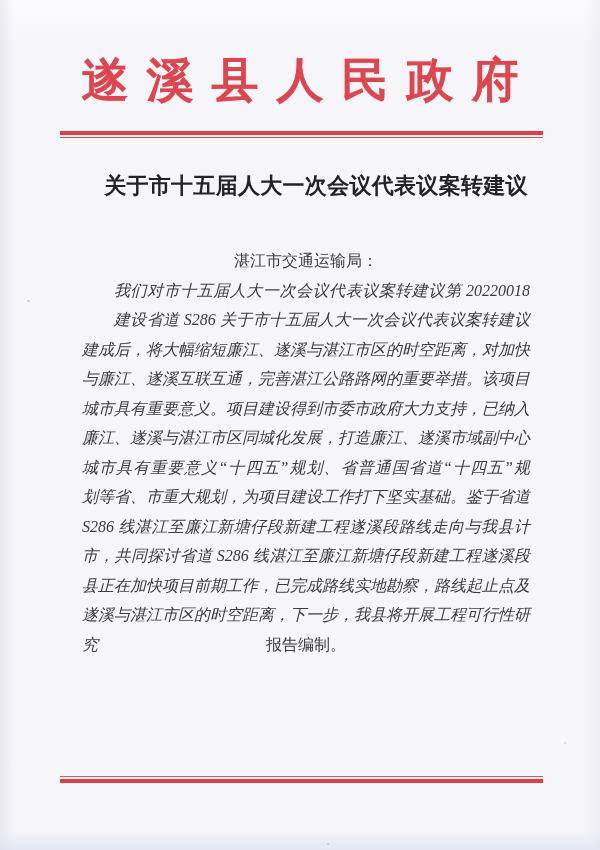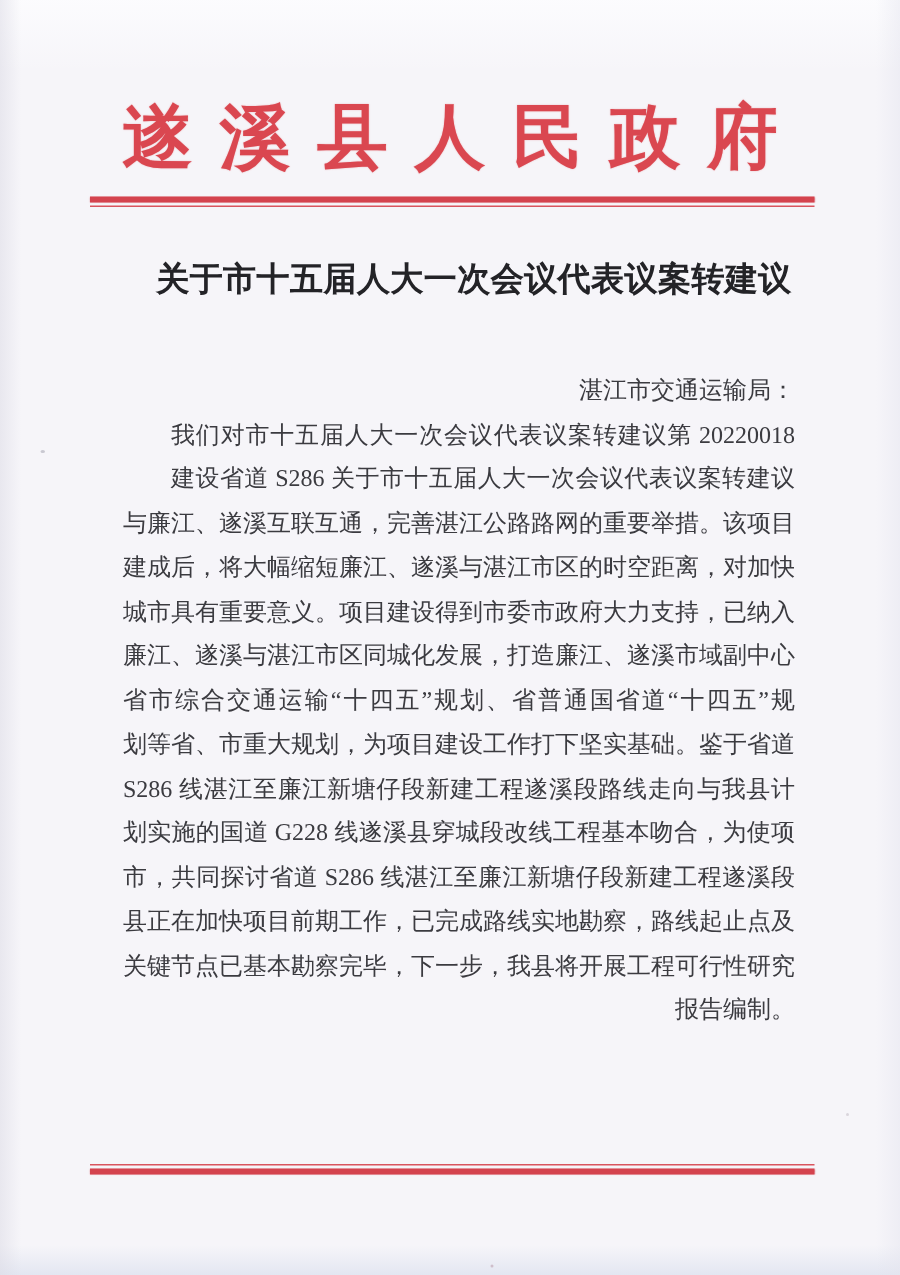--- a/index.html
+++ b/index.html
@@ -14,21 +14,21 @@
     background:
       linear-gradient(90deg,  rgba(221,220,230,0.55) 0px, rgba(246,245,249,0) 14px),
       linear-gradient(270deg, rgba(228,228,238,0.45) 0px, rgba(246,245,249,0) 16px),
       linear-gradient(180deg, rgba(252,252,254,0.95) 0px, rgba(246,245,249,0) 48px),
       linear-gradient(0deg,   rgba(224,228,240,0.85) 0px, rgba(243,243,248,0) 20px),
       #f6f5f9;
   }
 
   
   .letterhead {
-    position: absolute; top: 64px; left: 0; width: 600px;
+    position: absolute; top: 52px; left: 0; width: 600px;
     text-align: center;
     font-size: 47px; line-height: 56px; font-weight: bold;
     color: #da4750;
     letter-spacing: 18px; padding-left: 18px;
     box-sizing: border-box;
     text-shadow: 0 0 1px rgba(218,71,80,0.45);
   }
 
   
   .rule { position: absolute; left: 60px; width: 483px; }
@@ -48,27 +48,28 @@
   .doc-title .title-line { display: block; }
 
   
   .body-text {
     position: absolute; top: 246px; left: 82px; width: 448px;
     font-size: 16px; color: #3b3b40;
   }
   .body-text .line {
     height: 29.5px; line-height: 29.5px;
     white-space: nowrap;
-    text-align: right;
+    text-align: center;
   }
   .body-text .line.fill {
     white-space: normal;
     text-align: justify;
     text-align-last: justify;
     text-justify: inter-ideograph;
+    font-style: italic;
   }
   .body-text .line.indent { text-indent: 2em; }
 
   
   .speckle { position: absolute; border-radius: 50%; background: rgba(95,95,115,0.30); }
   .speckle.s1 { width: 3px; height: 2px; left: 27px;  top: 300px; }
   .speckle.s2 { width: 2px; height: 2px; left: 327px; top: 843px; background: rgba(150,90,110,0.30); }
   .speckle.s3 { width: 2px; height: 2px; left: 564px; top: 742px; background: rgba(120,100,120,0.22); }
 </style>
 </head>
@@ -85,31 +86,30 @@
   </div>
 
   <h1 class="doc-title">
     <span class="title-line">关于市十五届人大一次会议代表议案转建议</span>
   </h1>
 
   <div class="body-text">
       <div class="line">湛江市交通运输局：</div>
       <div class="line fill indent">我们对市十五届人大一次会议代表议案转建议第 20220018</div>
       <div class="line fill indent">建设省道 S286 关于市十五届人大一次会议代表议案转建议</div>
+      <div class="line fill">建成后，将大幅缩短廉江、遂溪与湛江市区的时空距离，对加快</div>
       <div class="line fill">与廉江、遂溪互联互通，完善湛江公路路网的重要举措。该项目</div>
-      <div class="line fill">建成后，将大幅缩短廉江、遂溪与湛江市区的时空距离，对加快</div>
       <div class="line fill">城市具有重要意义。项目建设得到市委市政府大力支持，已纳入</div>
       <div class="line fill">廉江、遂溪与湛江市区同城化发展，打造廉江、遂溪市域副中心</div>
-      <div class="line fill">省市综合交通运输“十四五”规划、省普通国省道“十四五”规</div>
+      <div class="line fill">城市具有重要意义“十四五”规划、省普通国省道“十四五”规</div>
       <div class="line fill">划等省、市重大规划，为项目建设工作打下坚实基础。鉴于省道</div>
       <div class="line fill">S286 线湛江至廉江新塘仔段新建工程遂溪段路线走向与我县计</div>
-      <div class="line fill">划实施的国道 G228 线遂溪县穿城段改线工程基本吻合，为使项</div>
       <div class="line fill">市，共同探讨省道 S286 线湛江至廉江新塘仔段新建工程遂溪段</div>
       <div class="line fill">县正在加快项目前期工作，已完成路线实地勘察，路线起止点及</div>
-      <div class="line fill">关键节点已基本勘察完毕，下一步，我县将开展工程可行性研究</div>
+      <div class="line fill">遂溪与湛江市区的时空距离，下一步，我县将开展工程可行性研究</div>
       <div class="line">报告编制。</div>
     </div>
 
   <div class="rule rule-bottom">
     <div class="bar-thin"></div>
     <div class="bar-gap"></div>
     <div class="bar-thick"></div>
   </div>
 
   <div class="speckle s1"></div>

